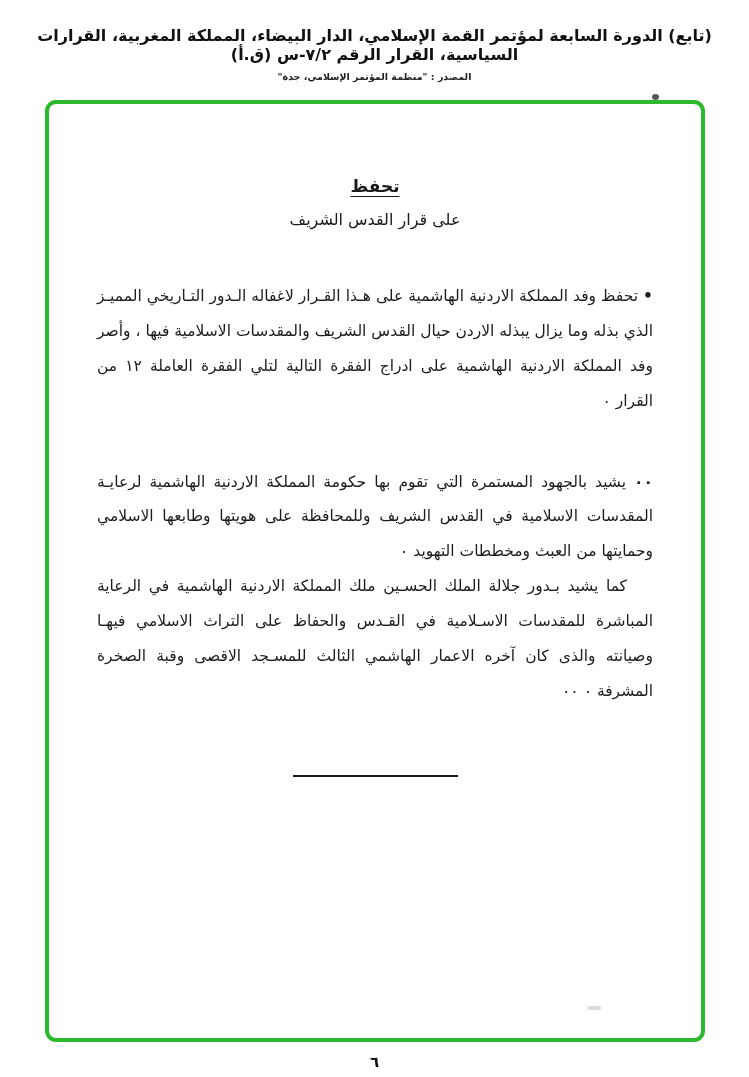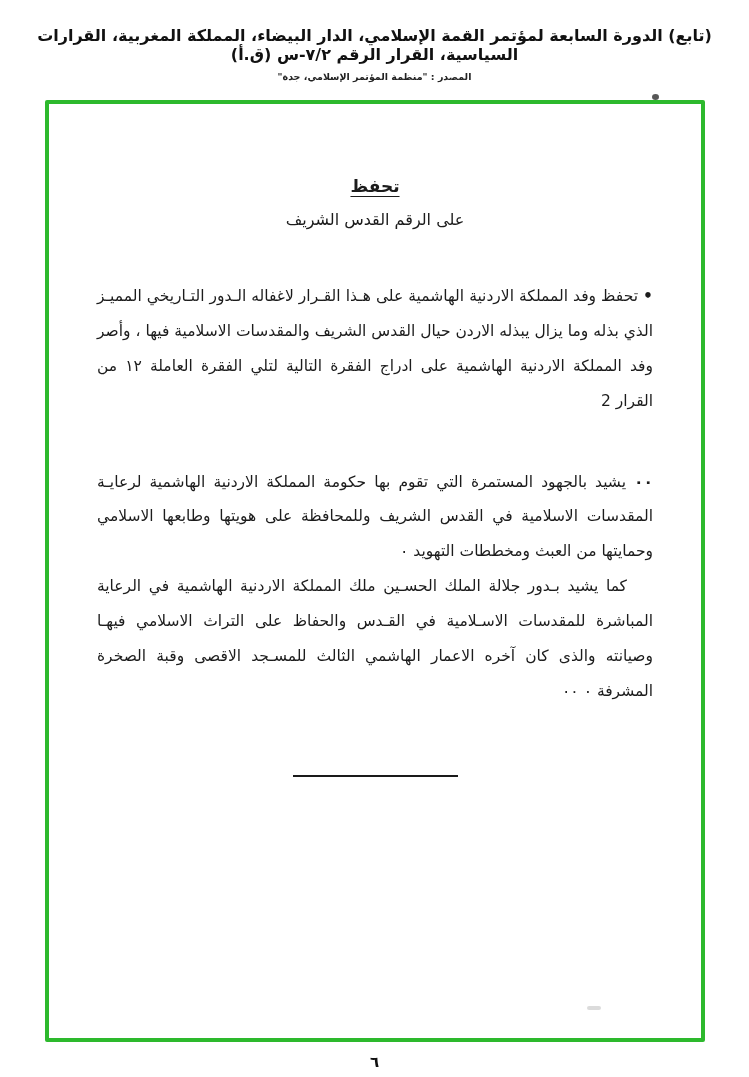--- a/index.html
+++ b/index.html
@@ -39,21 +39,21 @@
     color: #222222;
   }
   
   .scan-frame {
     position: absolute;
     top: 100px;
     left: 45px;
     width: 660px;
     height: 942px;
     border: 4px solid var(--green, #2db92d);
-    border-radius: 2px;
+    border-radius: 11px;
     background: #ffffff;
   }
   .doc {
     position: absolute;
     inset: 0;
     padding: 72px 48px 0 48px;
     color: #1c1c1c;
   }
   .doc-title {
     text-align: center;
@@ -119,25 +119,25 @@
 
   <div class="scan-frame">
     <div class="artifact artifact-1"></div>
     <div class="artifact artifact-2"></div>
 
     <div class="doc">
 
       <div class="doc-title">تحفظ</div>
 
 
-      <div class="doc-sub">على الرقم القدس الشريف</div>
+      <div class="doc-sub">على قرار القدس الشريف</div>
 
       <div class="para para-1">
         <span class="marker">•</span>
-        <span>تحفظ وفد المملكة الاردنية الهاشمية على هـذا القـرار لاغفاله الـدور التـاريخي المميـز الذي بذله وما يزال يبذله الاردن حيال القدس الشريف والمقدسات الاسلامية فيها ، وأصر وفد المملكة الاردنية الهاشمية على ادراج الفقرة التالية لتلي الفقرة العاملة ١٢ من القرار 2</span>
+        <span>تحفظ وفد المملكة الاردنية الهاشمية على هـذا القـرار لاغفاله الـدور التـاريخي المميـز الذي بذله وما يزال يبذله الاردن حيال القدس الشريف والمقدسات الاسلامية فيها ، وأصر وفد المملكة الاردنية الهاشمية على ادراج الفقرة التالية لتلي الفقرة العاملة ١٢ من القرار ٠</span>
       </div>
 
       <div class="para para-2">
         <span class="marker">٠٠</span>
         <span>يشيد بالجهود المستمرة التي تقوم بها حكومة المملكة الاردنية الهاشمية لرعايـة المقدسات الاسلامية في القدس الشريف وللمحافظة على هويتها وطابعها الاسلامي وحمايتها من العبث ومخططات التهويد ٠</span>
       </div>
 
       <div class="para para-3">
         <span class="marker"></span>
         <span>كما يشيد بـدور جلالة الملك الحسـين ملك المملكة الاردنية الهاشمية في الرعاية المباشرة للمقدسات الاسـلامية في القـدس والحفاظ على التراث الاسلامي فيهـا وصيانته والذى كان آخره الاعمار الهاشمي الثالث للمسـجد الاقصى وقبة الصخرة المشرفة ٠ ٠٠</span>

